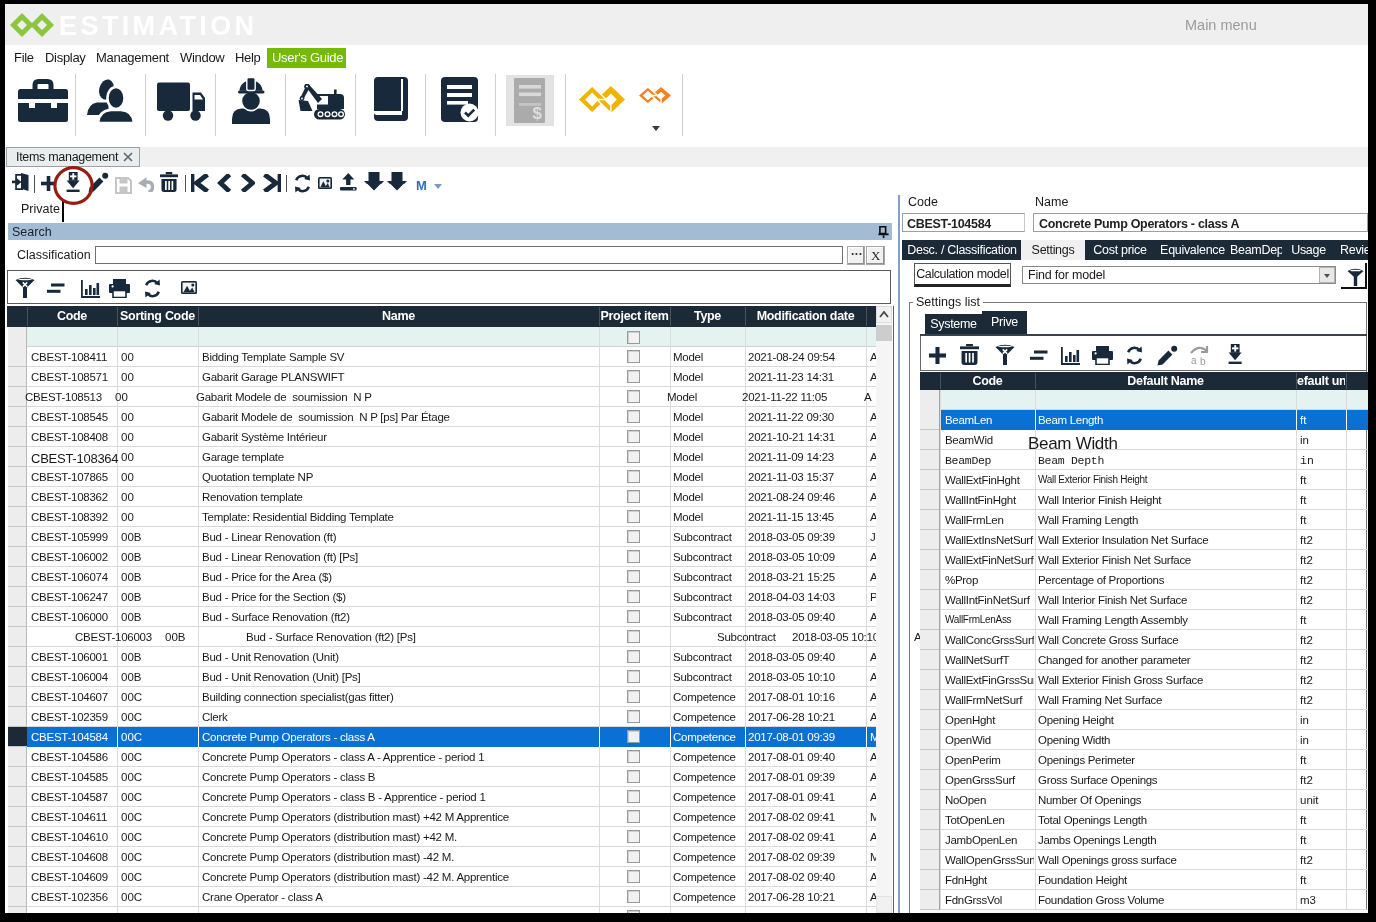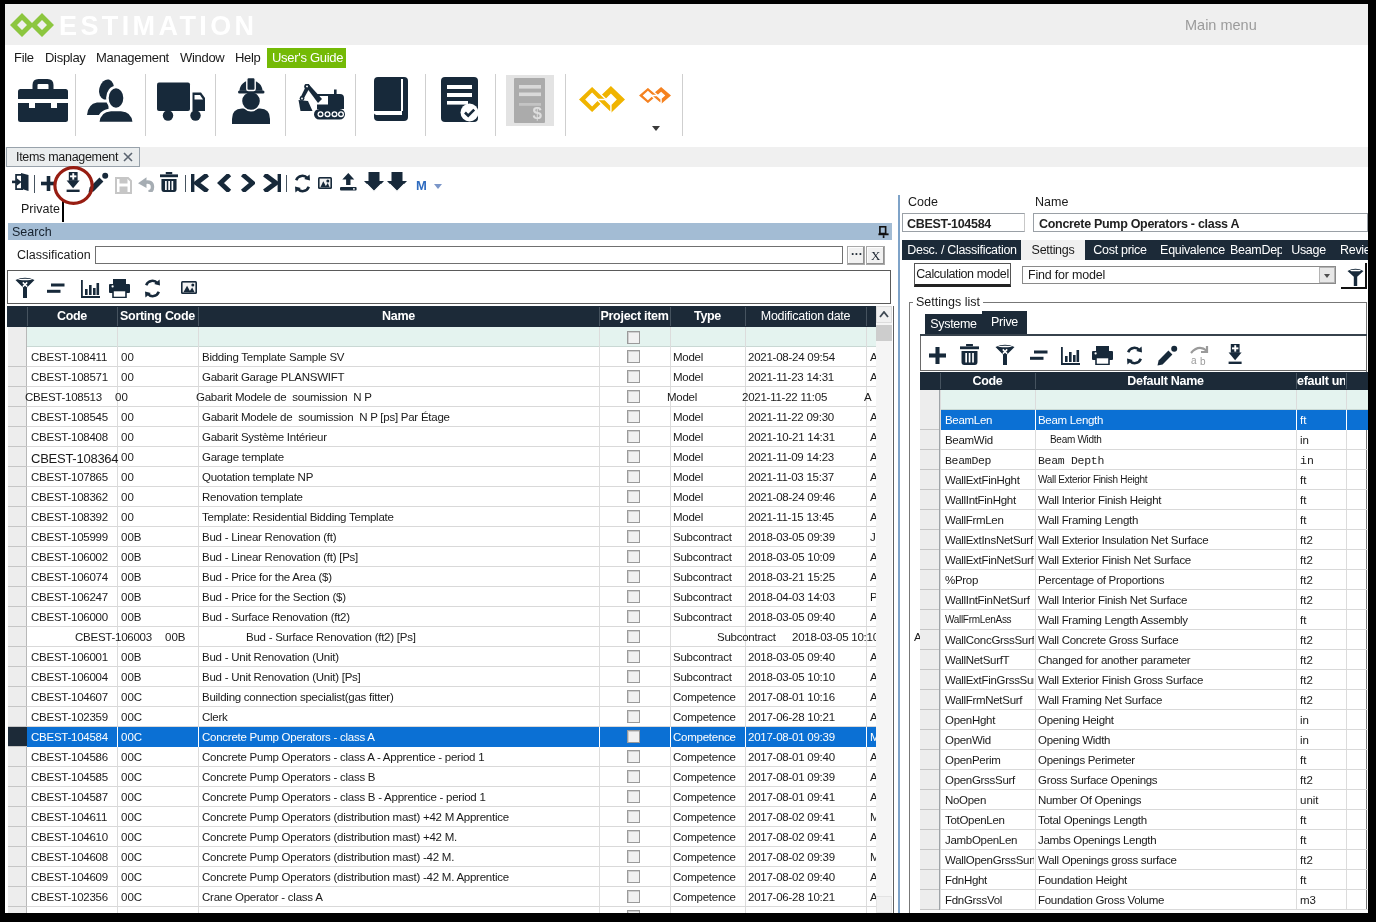--- a/index.html
+++ b/index.html
@@ -270,21 +270,21 @@
 <path d="M2.4,11.2 L6.08,4.68 L9.6,11.2 Z" fill="#17293a"></path>
 <path d="M8.0,11.2 L11.2,6.5 L13.6,11.2 Z" fill="#17293a"></path>
 <circle cx="11.8" cy="4" r="1.5" fill="#17293a"></circle>
   </svg>
 <div class="abs" style="left:7px;top:306px;width:869px;height:21px;background:#1c2a38"></div>
 <div class="t" style="left:27px;top:309px;width:90px;text-align:center;font-size:12.5px;font-weight:bold;color:#fff;letter-spacing:-0.3px;overflow:hidden">Code</div>
 <div class="t" style="left:117px;top:309px;width:81px;text-align:center;font-size:12.5px;font-weight:bold;color:#fff;letter-spacing:-0.3px;overflow:hidden">Sorting Code</div>
 <div class="t" style="left:198px;top:309px;width:401px;text-align:center;font-size:12.5px;font-weight:bold;color:#fff;letter-spacing:-0.3px;overflow:hidden">Name</div>
 <div class="t" style="left:599px;top:309px;width:71px;text-align:center;font-size:12.5px;font-weight:bold;color:#fff;letter-spacing:-0.3px;overflow:hidden">Project item</div>
 <div class="t" style="left:670px;top:309px;width:75px;text-align:center;font-size:12.5px;font-weight:bold;color:#fff;letter-spacing:-0.3px;overflow:hidden">Type</div>
-<div class="t" style="left:745px;top:309px;width:121px;text-align:center;font-size:12.5px;font-weight:normal;color:#fff;letter-spacing:-0.3px;overflow:hidden">Modification date</div>
+<div class="t" style="left:745px;top:309px;width:121px;text-align:center;font-size:12.5px;font-weight:bold;color:#fff;letter-spacing:-0.3px;overflow:hidden">Modification date</div>
 <div class="abs" style="left:27px;top:307px;width:1px;height:19px;background:#46535f"></div>
 <div class="abs" style="left:117px;top:307px;width:1px;height:19px;background:#46535f"></div>
 <div class="abs" style="left:198px;top:307px;width:1px;height:19px;background:#46535f"></div>
 <div class="abs" style="left:599px;top:307px;width:1px;height:19px;background:#46535f"></div>
 <div class="abs" style="left:670px;top:307px;width:1px;height:19px;background:#46535f"></div>
 <div class="abs" style="left:745px;top:307px;width:1px;height:19px;background:#46535f"></div>
 <div class="abs" style="left:866px;top:307px;width:1px;height:19px;background:#46535f"></div>
 <div class="abs" style="left:8px;top:327px;width:868px;height:20px;background:#e4f3ef;border-bottom:1px solid #c9d8d4;box-sizing:border-box"></div>
 <div class="abs" style="left:117px;top:327px;width:1px;height:586px;background:#dcdcdc"></div>
 <div class="abs" style="left:198px;top:327px;width:1px;height:586px;background:#dcdcdc"></div>
@@ -743,21 +743,21 @@
 <div class="abs" style="left:1296px;top:410px;width:1px;height:20px;background:#fff"></div>
 <div class="abs" style="left:1346px;top:410px;width:1px;height:20px;background:#fff"></div>
 <div class="abs" style="left:920px;top:410px;width:448px;height:20px;">
     <div class="t" style="left:25px;top:3.5px;width:89px;overflow:hidden;font-size:11.5px;letter-spacing:-0.3px;color:#fff">BeamLen</div>
     <div class="t" style="left:118px;top:3.5px;font-size:11.5px;letter-spacing:-0.3px;color:#fff">Beam Length</div>
     <div class="t" style="left:380px;top:3.5px;font-size:11.5px;color:#fff">ft</div>
   </div>
 <div class="abs" style="left:920px;top:429px;width:19px;height:1px;background:#c6c6c6"></div>
 <div class="abs" style="left:920px;top:430px;width:448px;height:20px;">
     <div class="t" style="left:25px;top:3.5px;width:89px;overflow:hidden;font-size:11.5px;letter-spacing:-0.3px;color:#1a1a1a">BeamWid</div>
-    <div class="t" style="left:130px;top:3.5px;font-size:10px;letter-spacing:-0.3px;color:#1a1a1a">Beam Width</div>
+    <div class="t" style="left:108px;top:3.5px;font-size:17px;letter-spacing:-0.3px;color:#1a1a1a">Beam Width</div>
     <div class="t" style="left:380px;top:3.5px;font-size:11.5px;color:#1a1a1a">in</div>
   </div>
 <div class="abs" style="left:941px;top:449px;width:427px;height:1px;background:#d9d9d9"></div>
 <div class="abs" style="left:920px;top:449px;width:19px;height:1px;background:#c6c6c6"></div>
 <div class="abs" style="left:920px;top:450px;width:448px;height:20px;font-family:Liberation Mono, monospace;">
     <div class="t" style="left:25px;top:3.5px;width:89px;overflow:hidden;font-size:11.5px;letter-spacing:-0.3px;color:#1a1a1a">BeamDep</div>
     <div class="t" style="left:118px;top:3.5px;font-size:11.5px;letter-spacing:-0.3px;color:#1a1a1a">Beam Depth</div>
     <div class="t" style="left:380px;top:3.5px;font-size:11.5px;color:#1a1a1a">in</div>
   </div>
 <div class="abs" style="left:941px;top:469px;width:427px;height:1px;background:#d9d9d9"></div>

